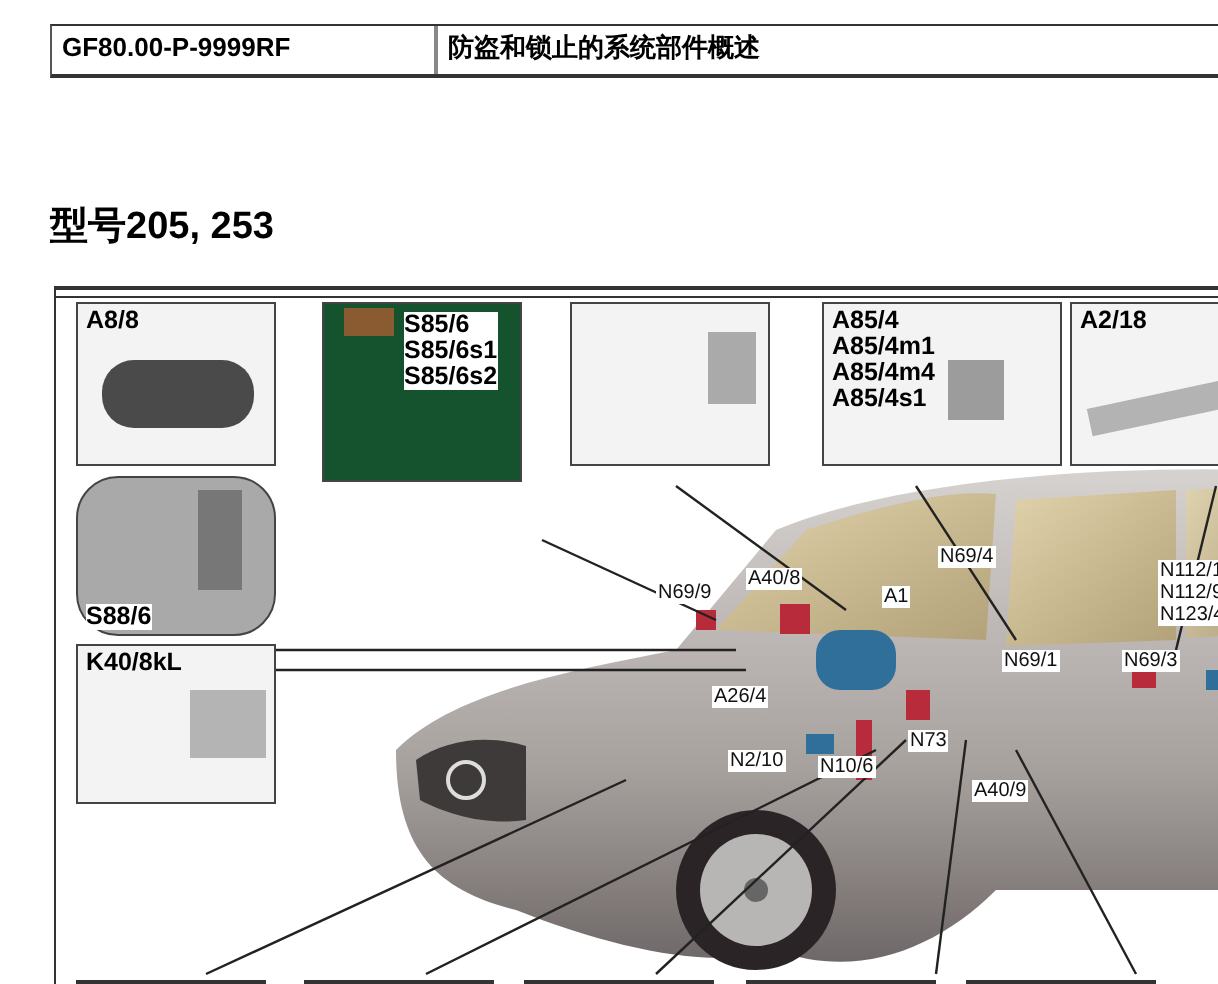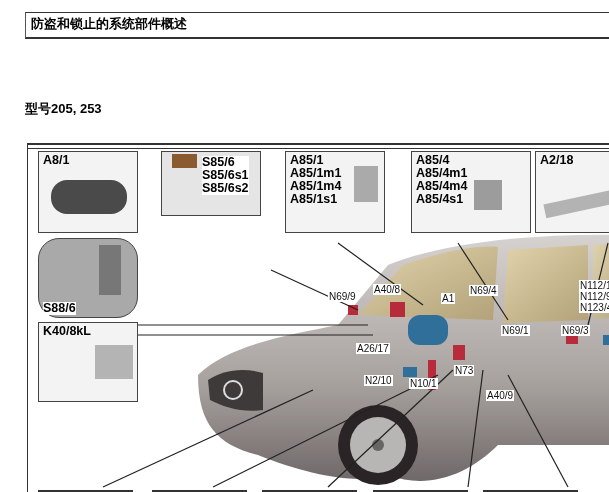--- a/index.html
+++ b/index.html
@@ -1,34 +1,35 @@
 <!DOCTYPE html>
 <html><head>
 <meta charset="utf-8">
 <style>
   html, body { margin:0; padding:0; background:#fff; }
   body { width:609px; height:492px; position:relative; overflow:hidden; font-family:"Liberation Sans", sans-serif; color:#000; }
   .header-table { position:absolute; left:25px; top:12px; width:600px; height:24px; border-top:1px solid #333; border-bottom:2px solid #333; border-left:1px solid #555; display:flex; }
   .hdr-cell { font-weight:bold; font-size:13px; line-height:22px; padding-left:5px; box-sizing:border-box; }
   .hdr-code { width:193px; border-right:2px solid #888; }
   .hdr-title { flex:1; }
-  .model { position:absolute; left:25px; top:100px; font-weight:bold; font-size:13px; }
+  .model { position:absolute; left:25px; top:100px; font-weight:bold; font-size:19px; }
   .figure { position:absolute; left:27px; top:143px; width:600px; height:360px; border-top:2px solid #333; border-left:1px solid #333; box-shadow: inset 0 3px 0 #fff, inset 0 4px 0 #333; background:#fff; overflow:hidden; }
   .figure-inner { position:absolute; left:0; top:0; width:100%; height:100%; }
   .callout { position:absolute; border:1.5px solid #444; background:#f3f3f3; box-sizing:border-box; }
   .callout .lbl { position:absolute; left:4px; top:2px; font-weight:bold; font-size:12.5px; line-height:13px; white-space:pre; }
   .photo { position:absolute; background:linear-gradient(160deg,#c9c9c9,#8a8a8a); }
   .tag { position:absolute; background:#fff; font-size:10px; line-height:11px; padding:0 1px; color:#111; }
   svg.lines { position:absolute; left:0; top:0; }
   .bottom-box { position:absolute; top:345px; height:20px; border-top:2px solid #333; background:#fff; }
 </style>
 </head>
 <body>
 
 <div class="header-table">
+  <div class="hdr-cell hdr-code">GF80.00-P-9999RF</div>
   <div class="hdr-cell hdr-title">防盗和锁止的系统部件概述</div>
 </div>
 
 <div class="model">型号205, 253</div>
 
 <div class="figure">
   <div class="figure-inner">
 
     <svg class="lines" width="600" height="360">
       <defs>
@@ -74,36 +75,32 @@
         <line x1="580" y1="98" x2="560" y2="180"></line>
         <line x1="75" y1="342" x2="285" y2="245"></line>
         <line x1="185" y1="342" x2="410" y2="230"></line>
         <line x1="300" y1="342" x2="425" y2="225"></line>
         <line x1="440" y1="342" x2="455" y2="225"></line>
         <line x1="540" y1="342" x2="480" y2="230"></line>
       </g>
     </svg>
 
     <div class="callout" style="left:10px;top:6px;width:100px;height:82px;">
-      <div class="lbl">A8/1</div>
+      <div class="lbl">A8/8</div>
       <div class="photo" style="left:12px;top:28px;width:76px;height:34px;border-radius:16px;background:#4a4a4a;"></div>
     </div>
 
-    <div class="callout" style="left:133px;top:6px;width:100px;height:65px;background:#e5e5e5;">
+    <div class="callout" style="left:133px;top:6px;width:100px;height:90px;background:#14532d;">
       <div class="lbl" style="left:40px;top:4px;background:#fff;">S85/6
 S85/6s1
 S85/6s2</div>
       <div class="photo" style="left:10px;top:2px;width:25px;height:14px;background:#8a5a30;"></div>
     </div>
 
     <div class="callout" style="left:257px;top:6px;width:100px;height:82px;">
-      <div class="lbl">A85/1
-A85/1m1
-A85/1m4
-A85/1s1</div>
       <div class="photo" style="left:68px;top:14px;width:24px;height:36px;background:#aaa;"></div>
     </div>
 
     <div class="callout" style="left:383px;top:6px;width:120px;height:82px;">
       <div class="lbl">A85/4
 A85/4m1
 A85/4m4
 A85/4s1</div>
       <div class="photo" style="left:62px;top:28px;width:28px;height:30px;background:#9c9c9c;"></div>
     </div>
@@ -119,31 +116,31 @@
     </div>
 
     <div class="callout" style="left:10px;top:177px;width:100px;height:80px;">
       <div class="lbl">K40/8kL</div>
       <div class="photo" style="left:56px;top:22px;width:38px;height:34px;background:#b4b4b4;"></div>
     </div>
 
     <div class="tag" style="left:300px;top:146px;">N69/9</div>
     <div class="tag" style="left:345px;top:139px;">A40/8</div>
     <div class="tag" style="left:413px;top:148px;">A1</div>
-    <div class="tag" style="left:441px;top:140px;">N69/4</div>
+    <div class="tag" style="left:441px;top:128px;">N69/4</div>
     <div class="tag" style="left:551px;top:135px;white-space:pre;">N112/1
 N112/9
 N123/4</div>
     <div class="tag" style="left:473px;top:180px;">N69/1</div>
     <div class="tag" style="left:533px;top:180px;">N69/3</div>
-    <div class="tag" style="left:328px;top:198px;">A26/17</div>
+    <div class="tag" style="left:328px;top:198px;">A26/4</div>
     <div class="tag" style="left:458px;top:210px;margin-top:35px;">A40/9</div>
     <div class="tag" style="left:426px;top:220px;">N73</div>
     <div class="tag" style="left:336px;top:230px;">N2/10</div>
-    <div class="tag" style="left:381px;top:233px;">N10/1</div>
+    <div class="tag" style="left:381px;top:233px;">N10/6</div>
 
     <div class="bottom-box" style="left:10px;width:95px;"></div>
     <div class="bottom-box" style="left:124px;width:95px;"></div>
     <div class="bottom-box" style="left:234px;width:95px;"></div>
     <div class="bottom-box" style="left:345px;width:95px;"></div>
     <div class="bottom-box" style="left:455px;width:95px;"></div>
   </div>
 </div>
 
 </body></html>

